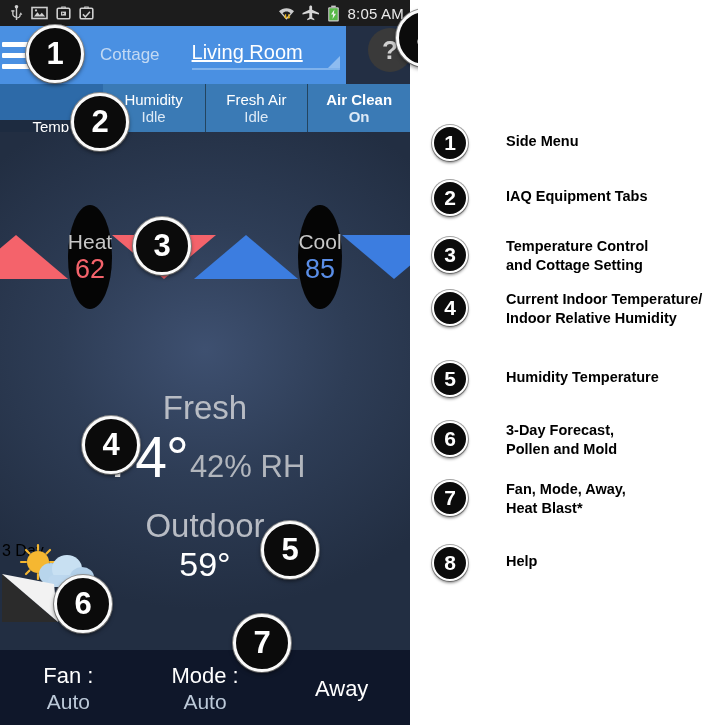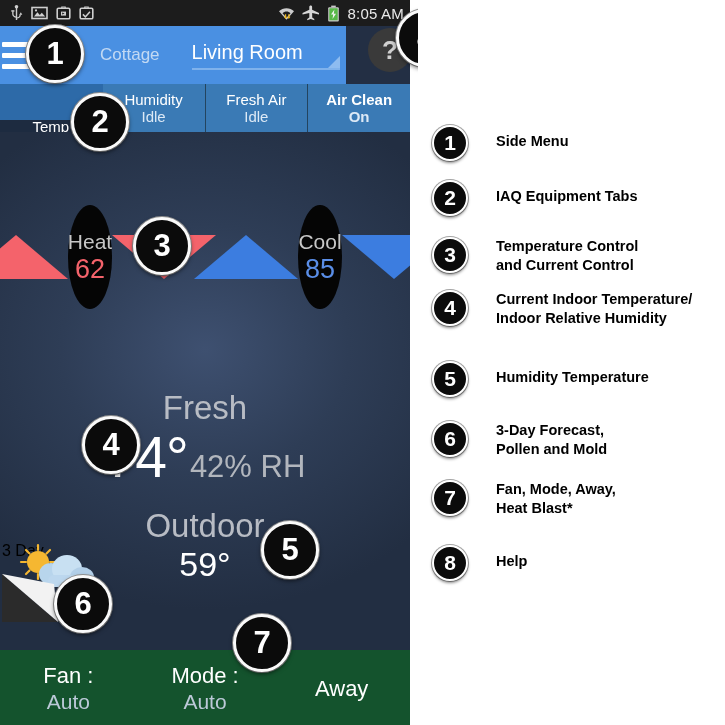--- a/index.html
+++ b/index.html
@@ -99,20 +99,21 @@
     position: relative;
     width: 148px;
     cursor: pointer;
   }
   #room-label {
     color: #ffffff;
     font-size: 20px;
     white-space: nowrap;
     padding-bottom: 6px;
     display: block;
+    text-decoration: underline;
   }
   #room-spinner .sp-underline {
     position: absolute;
     left: 0; right: 0;
     bottom: 0;
     height: 2px;
     background: #7fb2ec;
   }
   #room-spinner .sp-caret {
     position: absolute;
@@ -285,21 +286,21 @@
     height: 48px;
   }
 
   
   #bottombar {
     position: absolute;
     left: 0;
     top: 650px;
     width: 410px;
     height: 75px;
-    background: #14532d;
+    background: #0f172a;
     display: flex;
   }
   .bb-cell {
     flex: 1;
     display: flex;
     flex-direction: column;
     align-items: center;
     justify-content: center;
     cursor: pointer;
     padding-top: 2px;
@@ -363,21 +364,21 @@
     color: #ffffff;
     display: flex;
     align-items: center;
     justify-content: center;
     font-size: 21px;
     font-weight: bold;
     flex: 0 0 auto;
     box-sizing: border-box;
   }
   .legend-text {
-    margin-left: 28px;
+    margin-left: 38px;
     color: #000000;
     font-size: 14.5px;
     line-height: 19px;
     font-weight: bold;
     white-space: pre-line;
     padding-top: 7px;
   }
   .legend-text.two-line { padding-top: 0px; }
 </style>
 </head>
@@ -566,21 +567,21 @@
   </div>
 
   <div class="legend-item" style="top:180px;">
     <span class="legend-badge">2</span>
     <span class="legend-text">IAQ Equipment Tabs</span>
   </div>
 
   <div class="legend-item" style="top:237px;">
     <span class="legend-badge">3</span>
     <span class="legend-text two-line">Temperature Control
-and Current Control</span>
+and Cottage Setting</span>
   </div>
 
   <div class="legend-item" style="top:290px;">
     <span class="legend-badge">4</span>
     <span class="legend-text two-line">Current Indoor Temperature/
 Indoor Relative Humidity</span>
   </div>
 
   <div class="legend-item" style="top:361px;">
     <span class="legend-badge">5</span>

